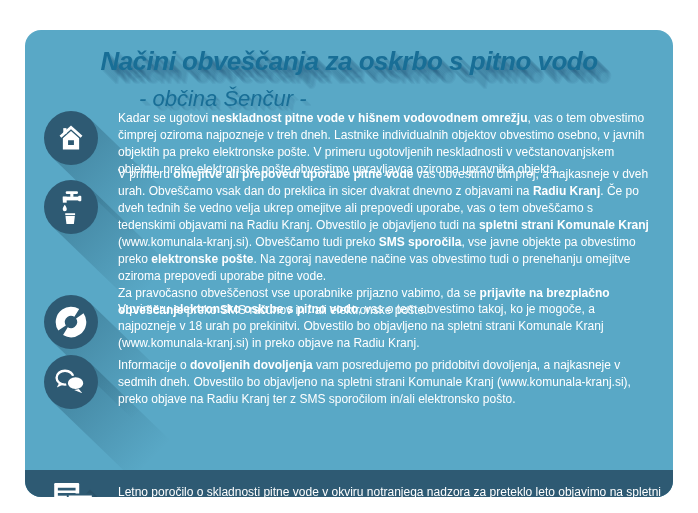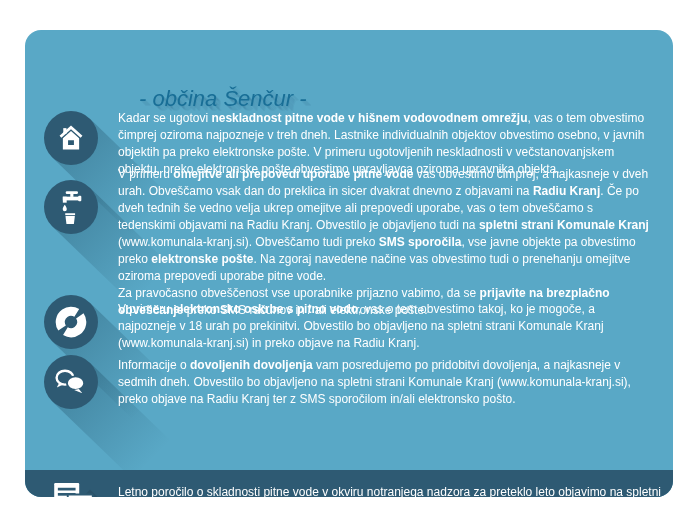--- a/index.html
+++ b/index.html
@@ -66,20 +66,21 @@
   }
   .doc-art{position:relative;z-index:1;}
   .text-footer{top:14px;left:93px;width:548px;}
 </style>
 </head>
 <body>
 
 <div class="stage">
   <div class="card">
 
+    <h1 class="title">Načini obveščanja za oskrbo s pitno vodo</h1>
     <div class="subtitle">- občina Šenčur -</div>
 
     <div class="icon-wrap icon-s1">
       <div class="lshadow"></div>
       <div class="circle">
         <svg width="32" height="32" viewBox="0 0 24 24">
           <rect x="6.2" y="4.6" width="2.4" height="4.2" fill="#fff"></rect>
           <path d="M12 2.6 L3.4 10.4 L4.8 11.9 L12 5.5 L19.2 11.9 L20.6 10.4 Z" fill="#fff"></path>
           <path fill-rule="evenodd" d="M5.9 12.1 L12 6.7 L18.1 12.1 L18.1 20.6 L5.9 20.6 Z M9.8 13.6 L14.2 13.6 L14.2 17.2 L9.8 17.2 Z" fill="#fff"></path>
         </svg>

